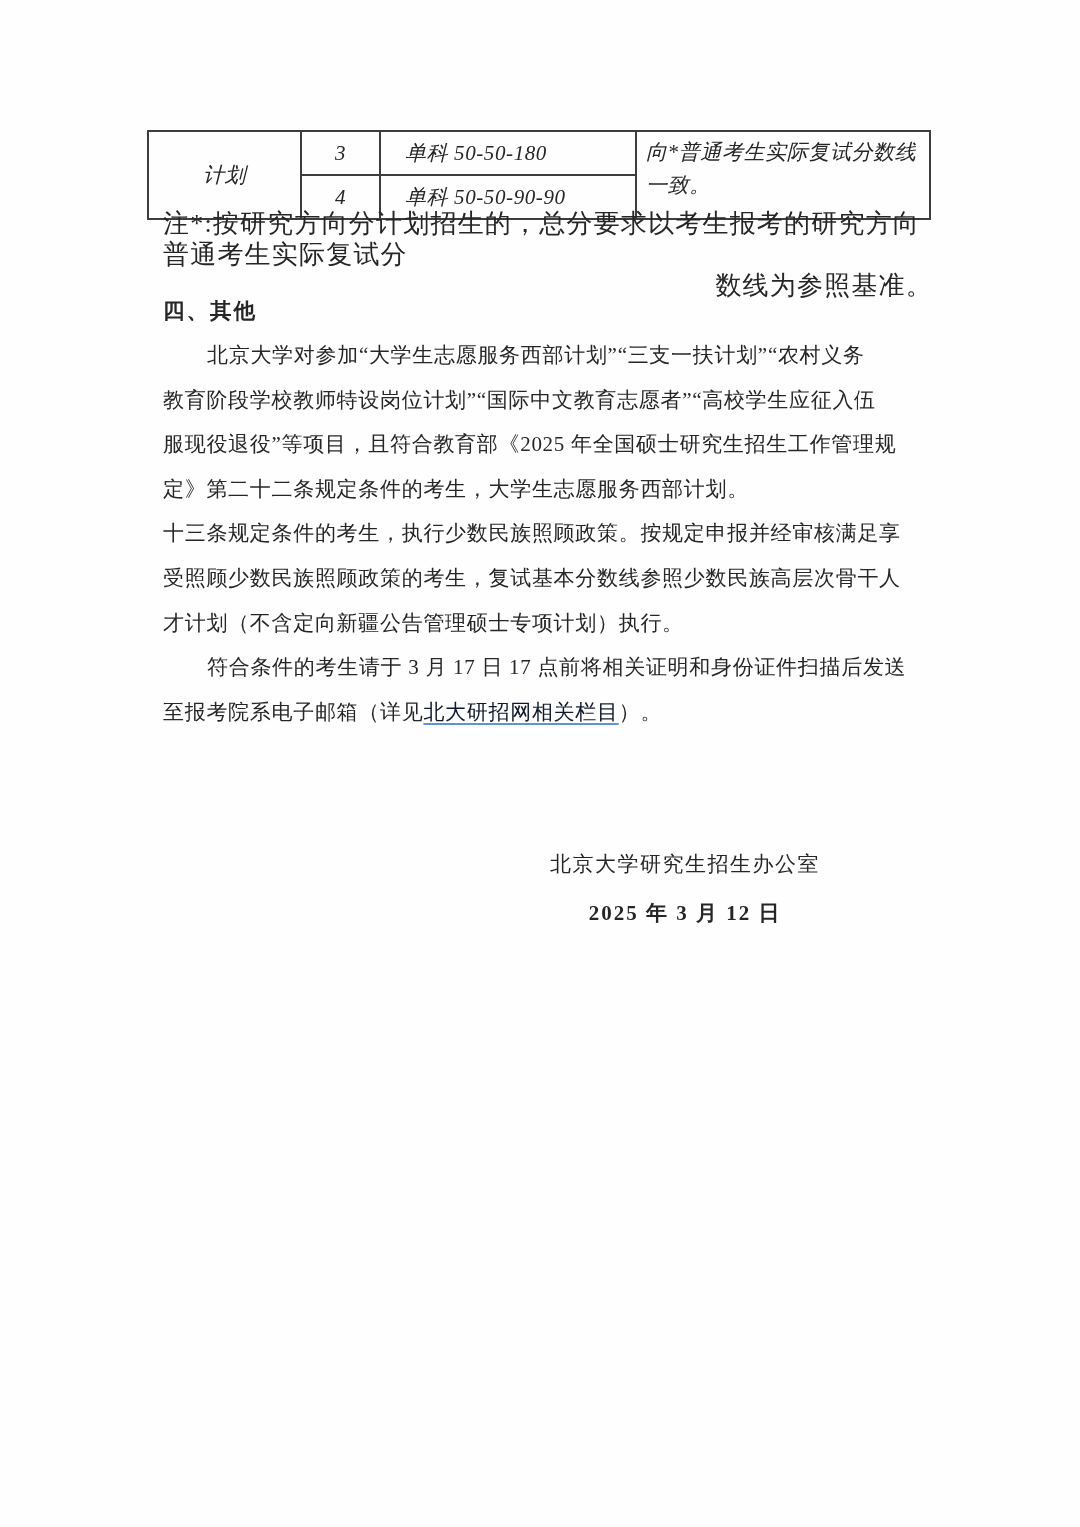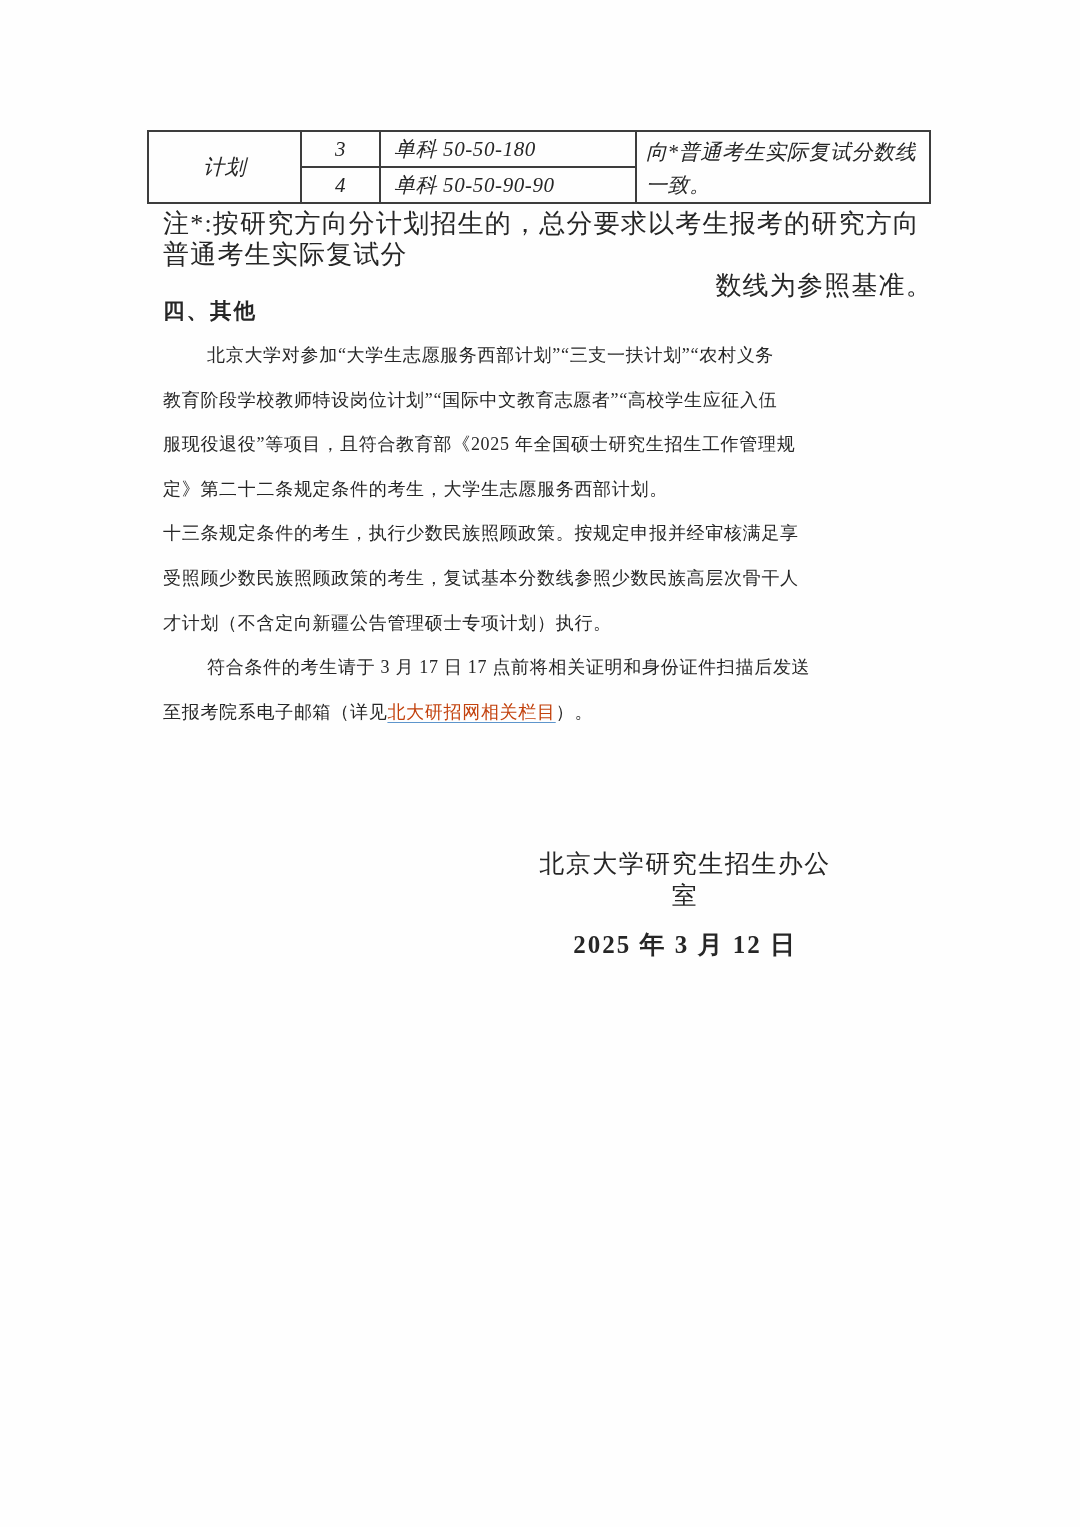--- a/index.html
+++ b/index.html
@@ -22,57 +22,57 @@
     font-style: italic;
   }
   .doc-table td {
     border: 2px solid #3d3d3d;
     font-size: 21px;
     letter-spacing: 0.6px;
     height: 36px;
   }
   .col-plan  { width: 153px; text-align: center; vertical-align: middle; }
   .col-num   { width: 79px;  text-align: center; vertical-align: middle; font-size: 20px; }
-  .col-score { width: 256px; text-align: left; vertical-align: middle; padding-left: 13px; }
+  .col-score { width: 256px; text-align: left; vertical-align: middle; padding-left: 24px; }
   .col-remark{
     width: 294px; text-align: left; vertical-align: top;
-    padding: 4px 4px 0 9px; line-height: 33px; letter-spacing: 0.4px;
+    padding: 4px 4px 16px 9px; line-height: 33px; letter-spacing: 0.4px;
   }
 
   
   .note {
     position: absolute; top: 208px; left: 163px; width: 770px;
     font-size: 26px; letter-spacing: 1.2px; line-height: 31px;
   }
   .note-line2 { margin-left: 44px; text-align: right; }
 
   
   .sec-heading {
     position: absolute; top: 296px; left: 163px;
     font-size: 21.5px; font-weight: bold; letter-spacing: 2px;
   }
   .body-text {
     position: absolute; top: 333px; left: 163px; width: 770px;
-    font-size: 18px; letter-spacing: 0.7px;
+    font-size: 21px; letter-spacing: 0.7px;
   }
   .tline { height: 44.6px; line-height: 44.6px; white-space: nowrap; }
   .tline.indent { padding-left: 44px; }
 
   .doc-link {
-    color: #c2410c;
+    color: #0f172a;
     text-decoration: underline;
     text-decoration-color: #5d95cc;
     text-underline-offset: 4px;
     cursor: pointer;
   }
 
   
   .signature {
     position: absolute; top: 848px; left: 530px; width: 310px;
-    text-align: center; font-size: 25px; letter-spacing: 1.5px;
+    text-align: center; font-size: 21px; letter-spacing: 1.5px;
   }
   .sig-org  { line-height: 32px; }
   .sig-date { line-height: 32px; margin-top: 17px; letter-spacing: 2px; font-weight: bold; }
 </style>
 </head>
 <body>
 
 <div class="page">
 
   <table class="doc-table">

